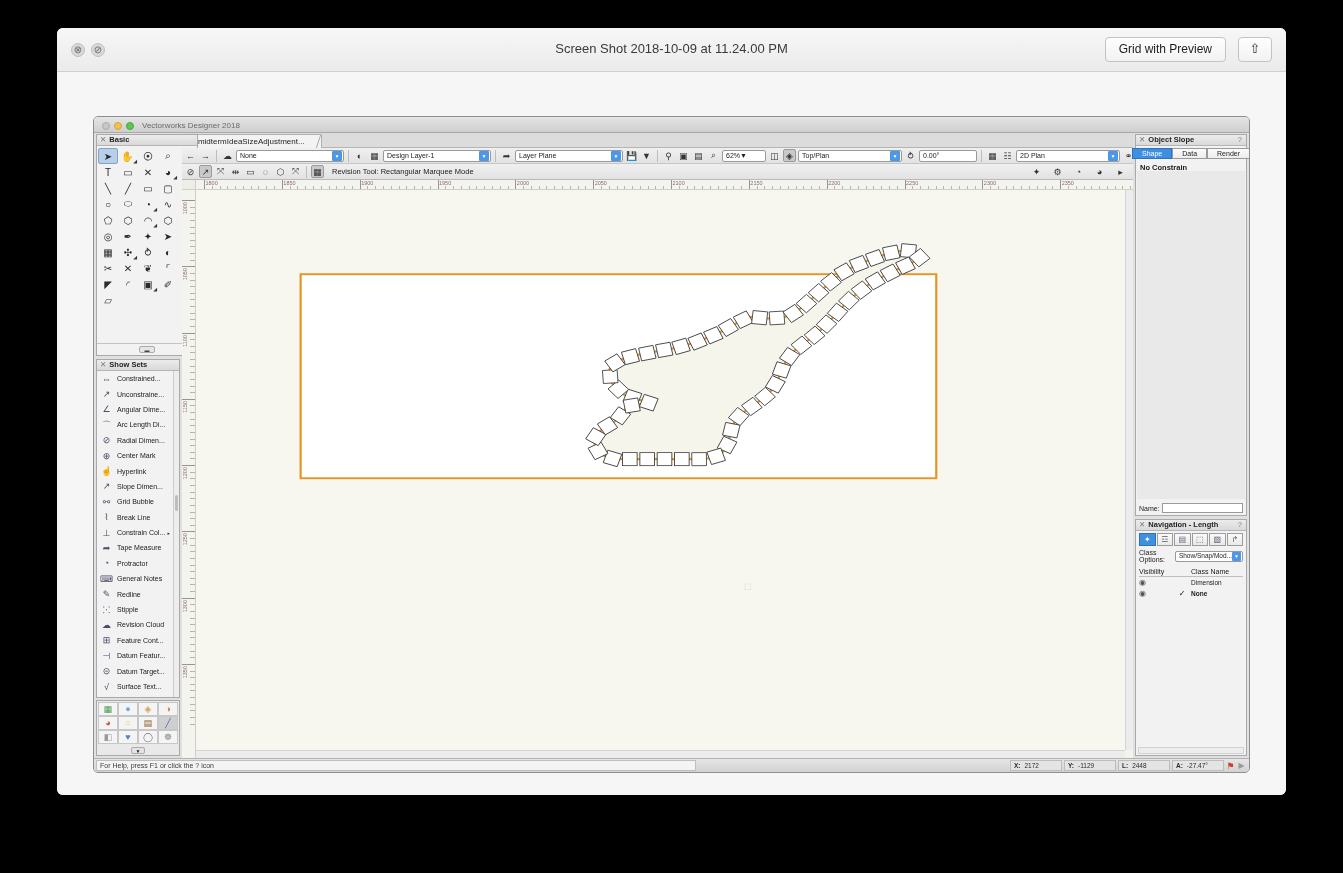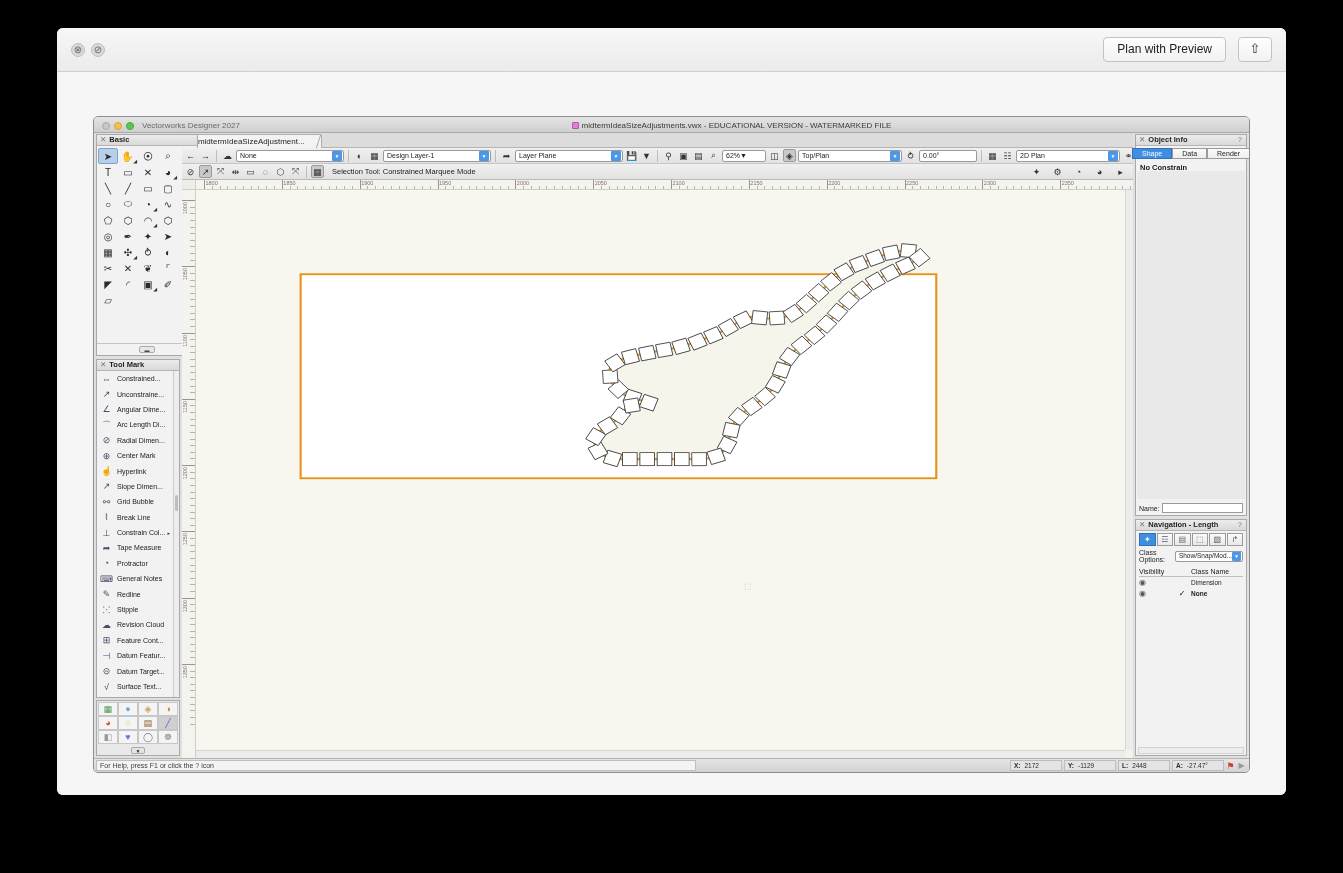--- a/index.html
+++ b/index.html
@@ -300,34 +300,34 @@
   #status-play { width:9px; text-align:center; color:#9a9a9a; font-size:8px; }
 </style>
 </head>
 <body>
 
 <div id="ql-window">
 
   <div id="ql-titlebar">
     <div class="ql-dot" id="ql-close">⊗</div>
     <div class="ql-dot" id="ql-noop">⊘</div>
-    <div id="ql-open-btn">Plan with Preview</div>
+    <div id="ql-title">Screen Shot 2018-10-09 at 11.24.00 PM</div>
+    <div id="ql-open-btn">Grid with Preview</div>
     <div id="ql-share-btn">⇧</div>
   </div>
 
   <div id="ql-body">
 
     <div id="vw-window">
 
       <div id="vw-titlebar">
         <div class="vw-dot" id="vw-dot-close"></div>
         <div class="vw-dot" id="vw-dot-min"></div>
         <div class="vw-dot" id="vw-dot-max"></div>
-        <div id="vw-app-name">Vectorworks Designer 2027</div>
-        <div id="vw-doc-title"><span class="vw-doc-icon"></span><span>midtermIdeaSizeAdjustments.vwx - EDUCATIONAL VERSION - WATERMARKED FILE</span></div>
+        <div id="vw-app-name">Vectorworks Designer 2018</div>
       </div>
 
       <div id="vw-tabstrip">
         <div id="vw-tab"><span class="x">✕</span><span>midtermIdeaSizeAdjustment...</span></div>
         <div id="vw-tab-slash"></div>
       </div>
 
       <div id="left-dock">
 
         <div id="pal-basic">
@@ -368,21 +368,21 @@
               <div class="tool-cell">◤</div>
               <div class="tool-cell">◜</div>
               <div class="tool-cell">▣<span class="tri">◢</span></div>
               <div class="tool-cell">✐</div>
               <div class="tool-cell">▱</div>
             </div>
           <div id="basic-footer"><span class="nub">▬</span></div>
         </div>
 
         <div id="pal-toolsets">
-          <div class="pal-header"><span class="x">✕</span><span>Tool Mark</span></div>
+          <div class="pal-header"><span class="x">✕</span><span>Show Sets</span></div>
           <div id="toolset-list">
               <div class="ts-row">
                 <span class="ts-ico" style="font-size: 9px; color: rgb(74, 74, 106); text-align: center; line-height: 12px;">⇔</span>
                 <span>Constrained...</span>
               </div>
               <div class="ts-row">
                 <span class="ts-ico" style="font-size: 9px; color: rgb(74, 74, 106); text-align: center; line-height: 12px;">↗</span>
                 <span>Unconstraine...</span>
               </div>
               <div class="ts-row">
@@ -549,21 +549,21 @@
             <div class="tb-ico sel">↗</div>
             <div class="tb-ico">⤧</div>
             <div class="tb-ico">⇹</div>
             <div class="tb-ico">▭</div>
             <div class="tb-ico">◌</div>
             <div class="tb-ico">⬡</div>
             <div class="tb-ico">⤧</div>
           </div>
         <div class="tb-sep"></div>
         <div class="tb-ico sel">▦</div>
-        <div id="tool-mode-text">Selection Tool: Constrained Marquee Mode</div>
+        <div id="tool-mode-text">Revision Tool: Rectangular Marquee Mode</div>
         <div id="tb-row2-right">
             <div class="tb-ico">✦</div>
             <div class="tb-ico">⚙</div>
             <div class="tb-ico">◔</div>
             <div class="tb-ico">◕</div>
             <div class="tb-ico">▸</div>
           </div>
       </div>
 
       <div id="draw-wrap">
@@ -872,21 +872,21 @@
           <div style="position:absolute;left:59%;top:70%;font-size:8px;color:#c9c9c0;">⬚</div>
         </div>
 
         <div id="canvas-scroll-v"></div>
         <div id="canvas-scroll-h"></div>
       </div>
 
       <div id="right-dock">
 
         <div id="pal-objinfo">
-          <div class="pal-header"><span class="x">✕</span><span>Object Info</span><span class="q">?</span></div>
+          <div class="pal-header"><span class="x">✕</span><span>Object Slope</span><span class="q">?</span></div>
           <div id="oi-tabs">
               <div class="oi-tab active">Shape</div>
               <div class="oi-tab">Data</div>
               <div class="oi-tab">Render</div>
             </div>
           <div id="oi-status">No Constrain</div>
           <div id="oi-content"></div>
           <div id="oi-name-row">
             <span class="lbl">Name:</span>
             <span class="fld"></span>

